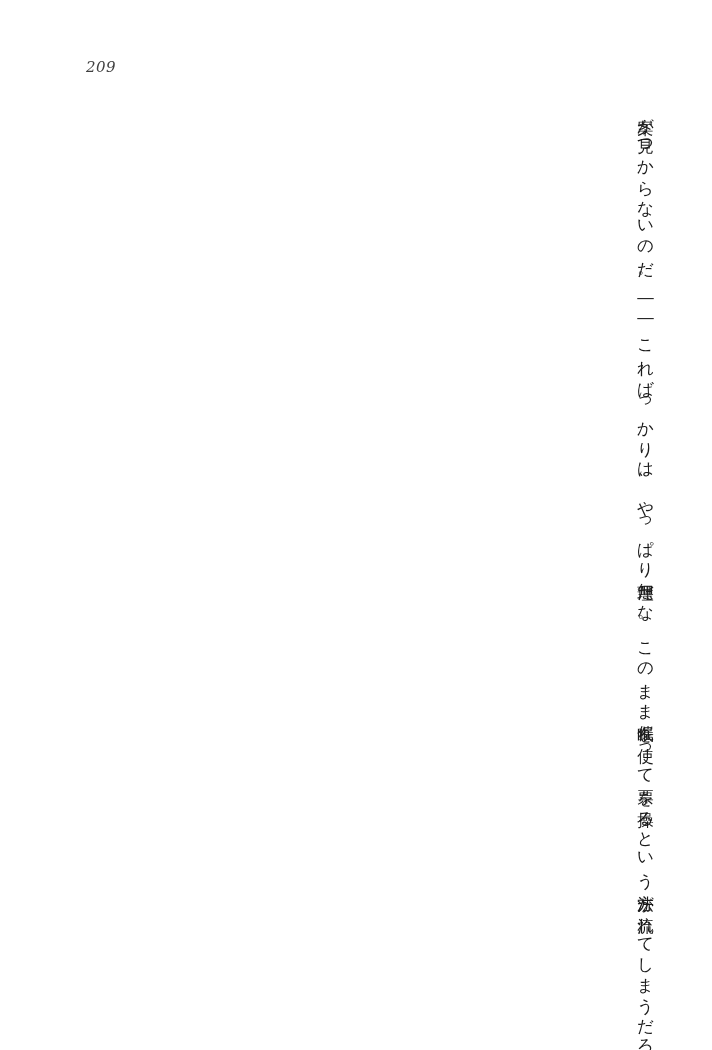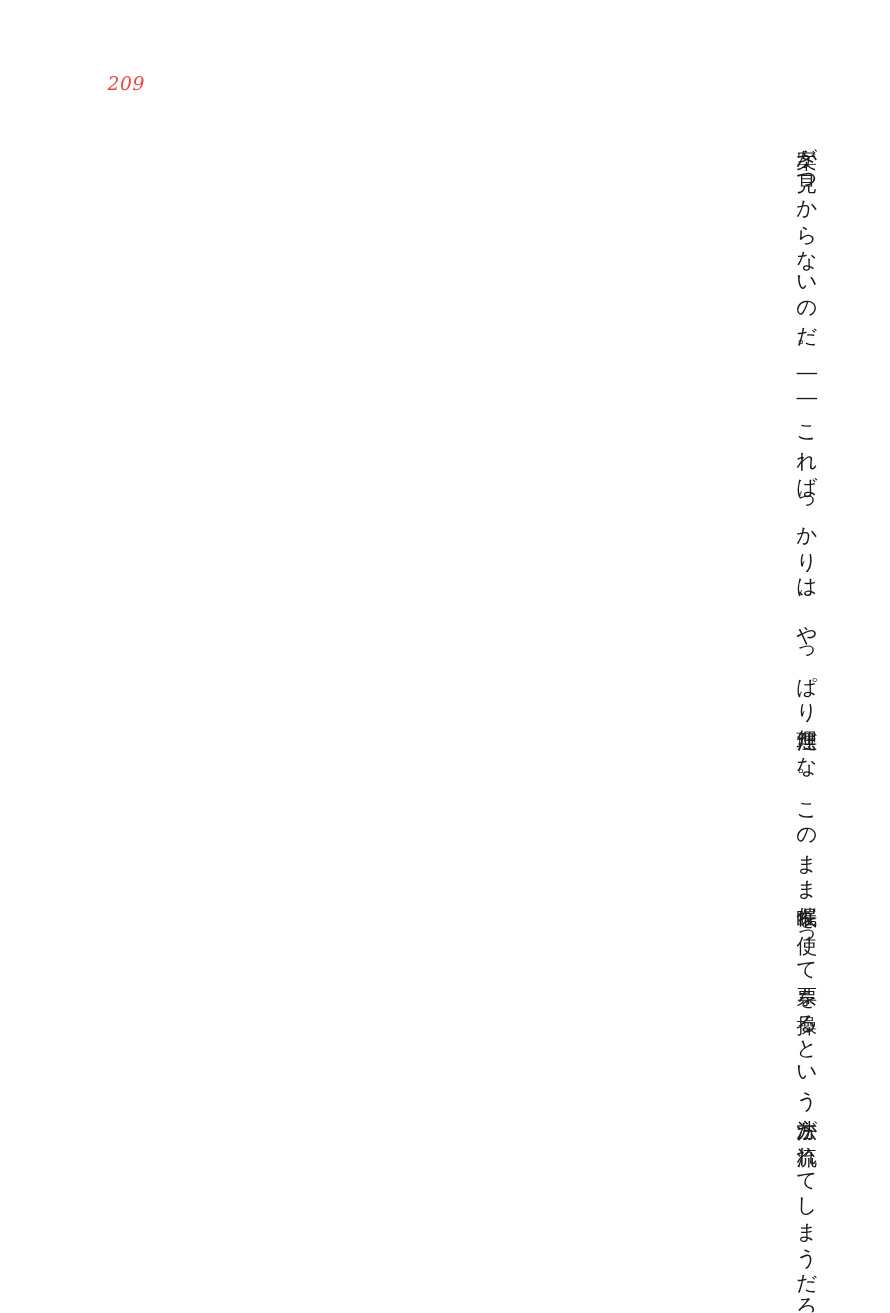--- a/index.html
+++ b/index.html
@@ -16,21 +16,21 @@
     font-family: "DejaVu Serif", "Liberation Serif", serif;
     color: #1a1a1a;
   }
   .page-number {
     position: absolute;
     top: 58px;
     left: 86px;
     font-family: "DejaVu Serif", "Liberation Serif", serif;
     font-style: italic;
     font-size: 15px;
-    color: #ef4444;
+    color: #404040;
     letter-spacing: 0.5px;
   }
   .text-block {
     position: absolute;
     top: 105px;
     right: 52px;
     height: 880px;
     width: 580px;
     display: flex;
     flex-direction: row;

